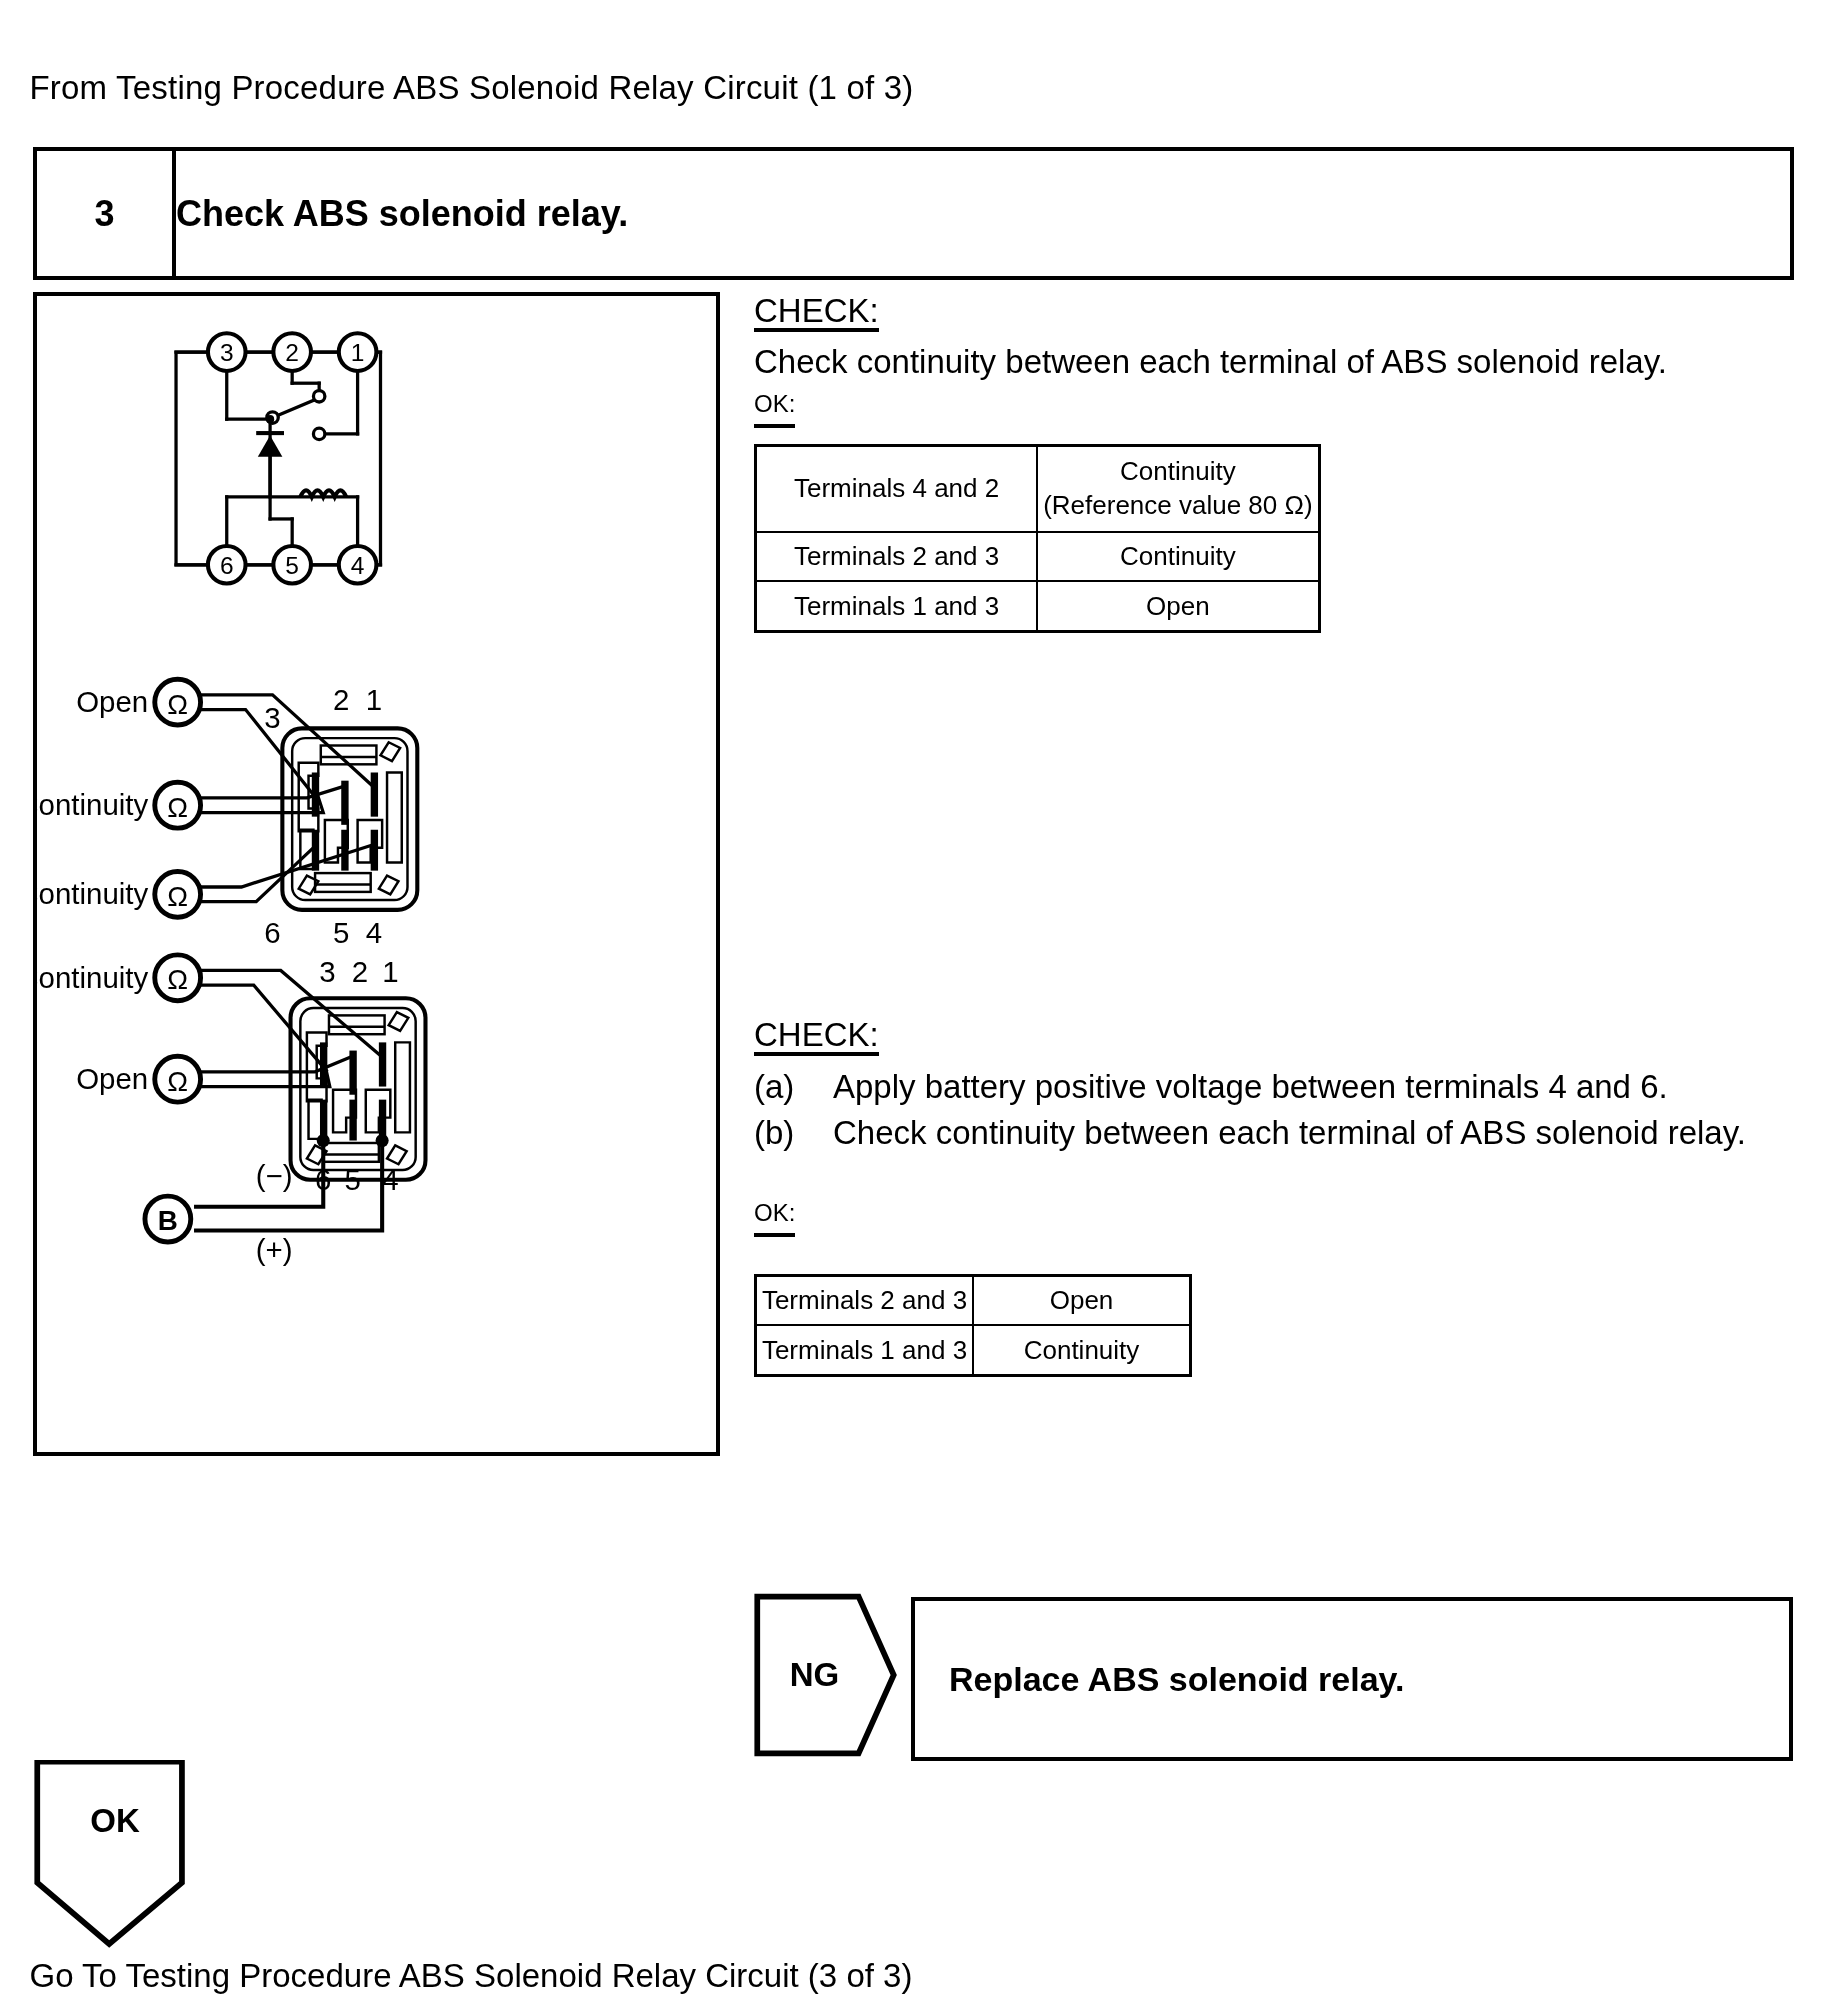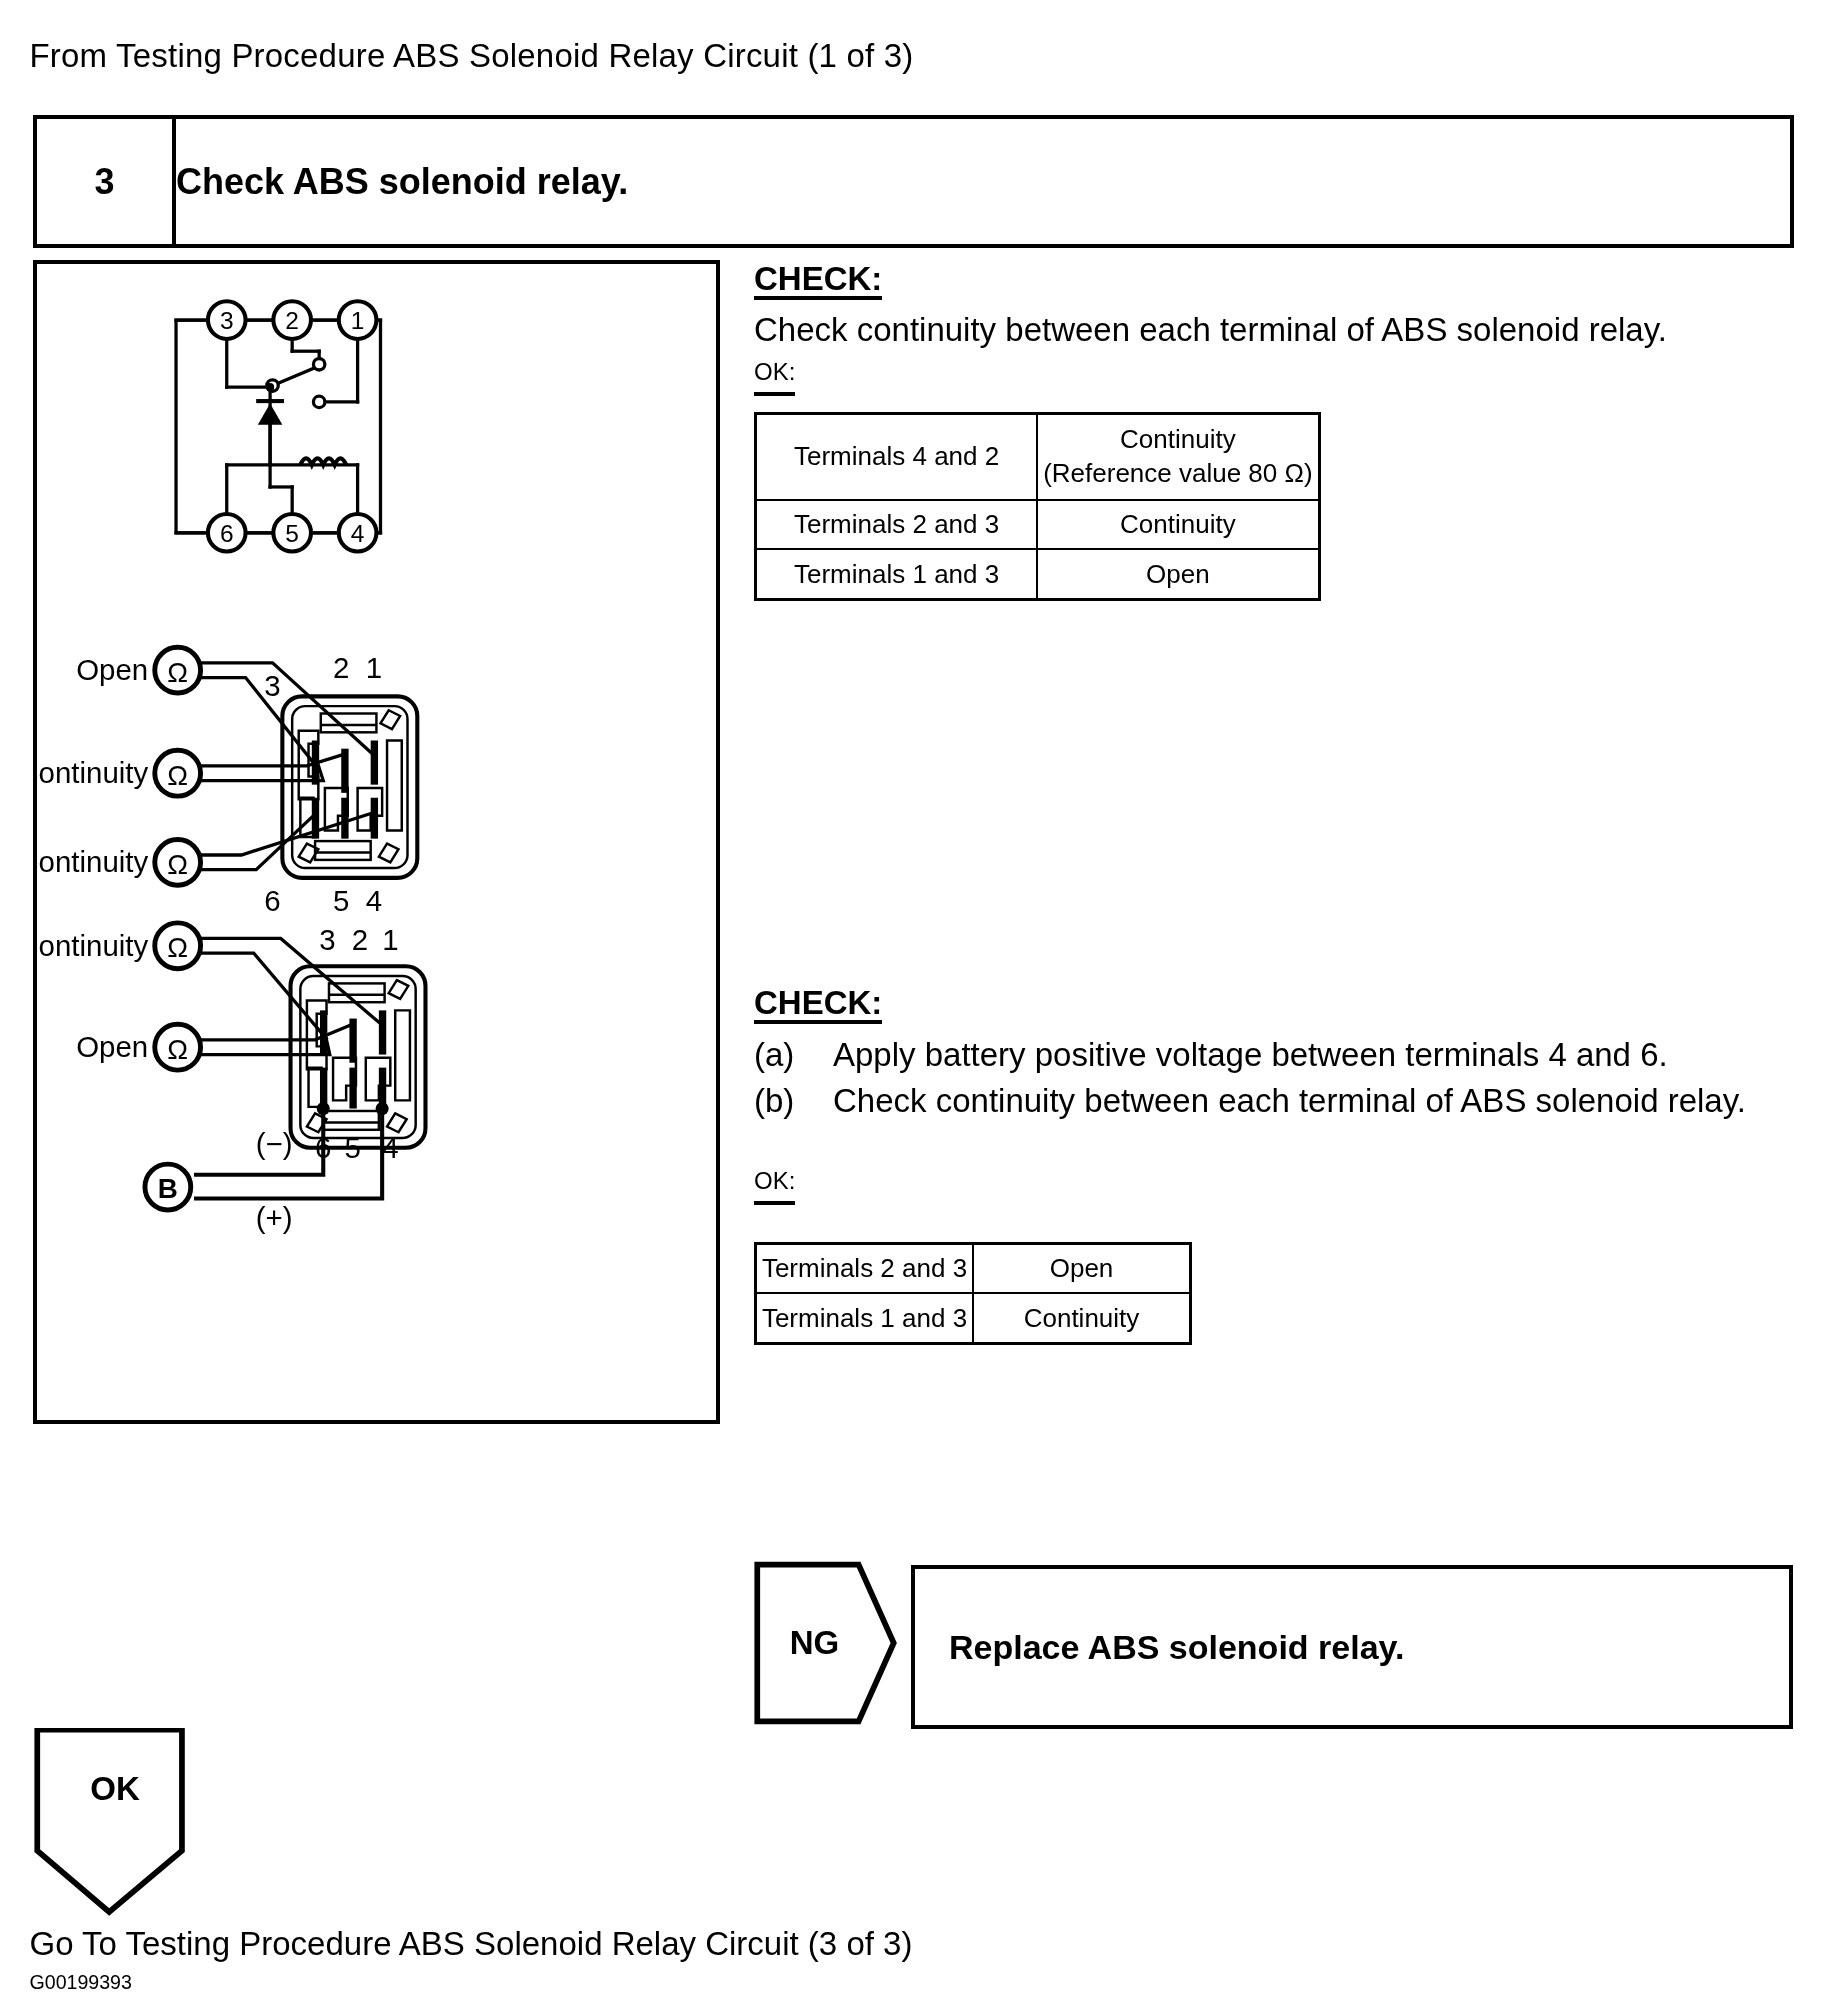--- a/index.html
+++ b/index.html
@@ -8,21 +8,21 @@
     background: #ffffff;
   }
   body {
     width: 1830px;
     height: 2007px;
     position: relative;
     font-family: "Liberation Sans", sans-serif;
     color: #000000;
     overflow: hidden;
   }
-  .abs { position: absolute; }
+  .abs { position: absolute; margin-top: 32px; }
 
   
   #header-title {
     left: 29.5px;
     top: 37px;
     font-size: 33px;
     letter-spacing: 0.2px;
     white-space: nowrap;
   }
 
@@ -67,21 +67,21 @@
     position: absolute;
     left: 0;
     top: 0;
     width: 687px;
     height: 1164px;
   }
 
   
   .check-heading {
     font-size: 33px;
-    font-weight: bold;
+    font-weight: normal;
     border-bottom: 4.1px solid #000;
     display: inline-block;
     padding-bottom: 0.8px;
     line-height: 1.0;
   }
   .ok-heading {
     font-size: 24px;
     font-weight: normal;
     border-bottom: 4.1px solid #000;
     display: inline-block;

